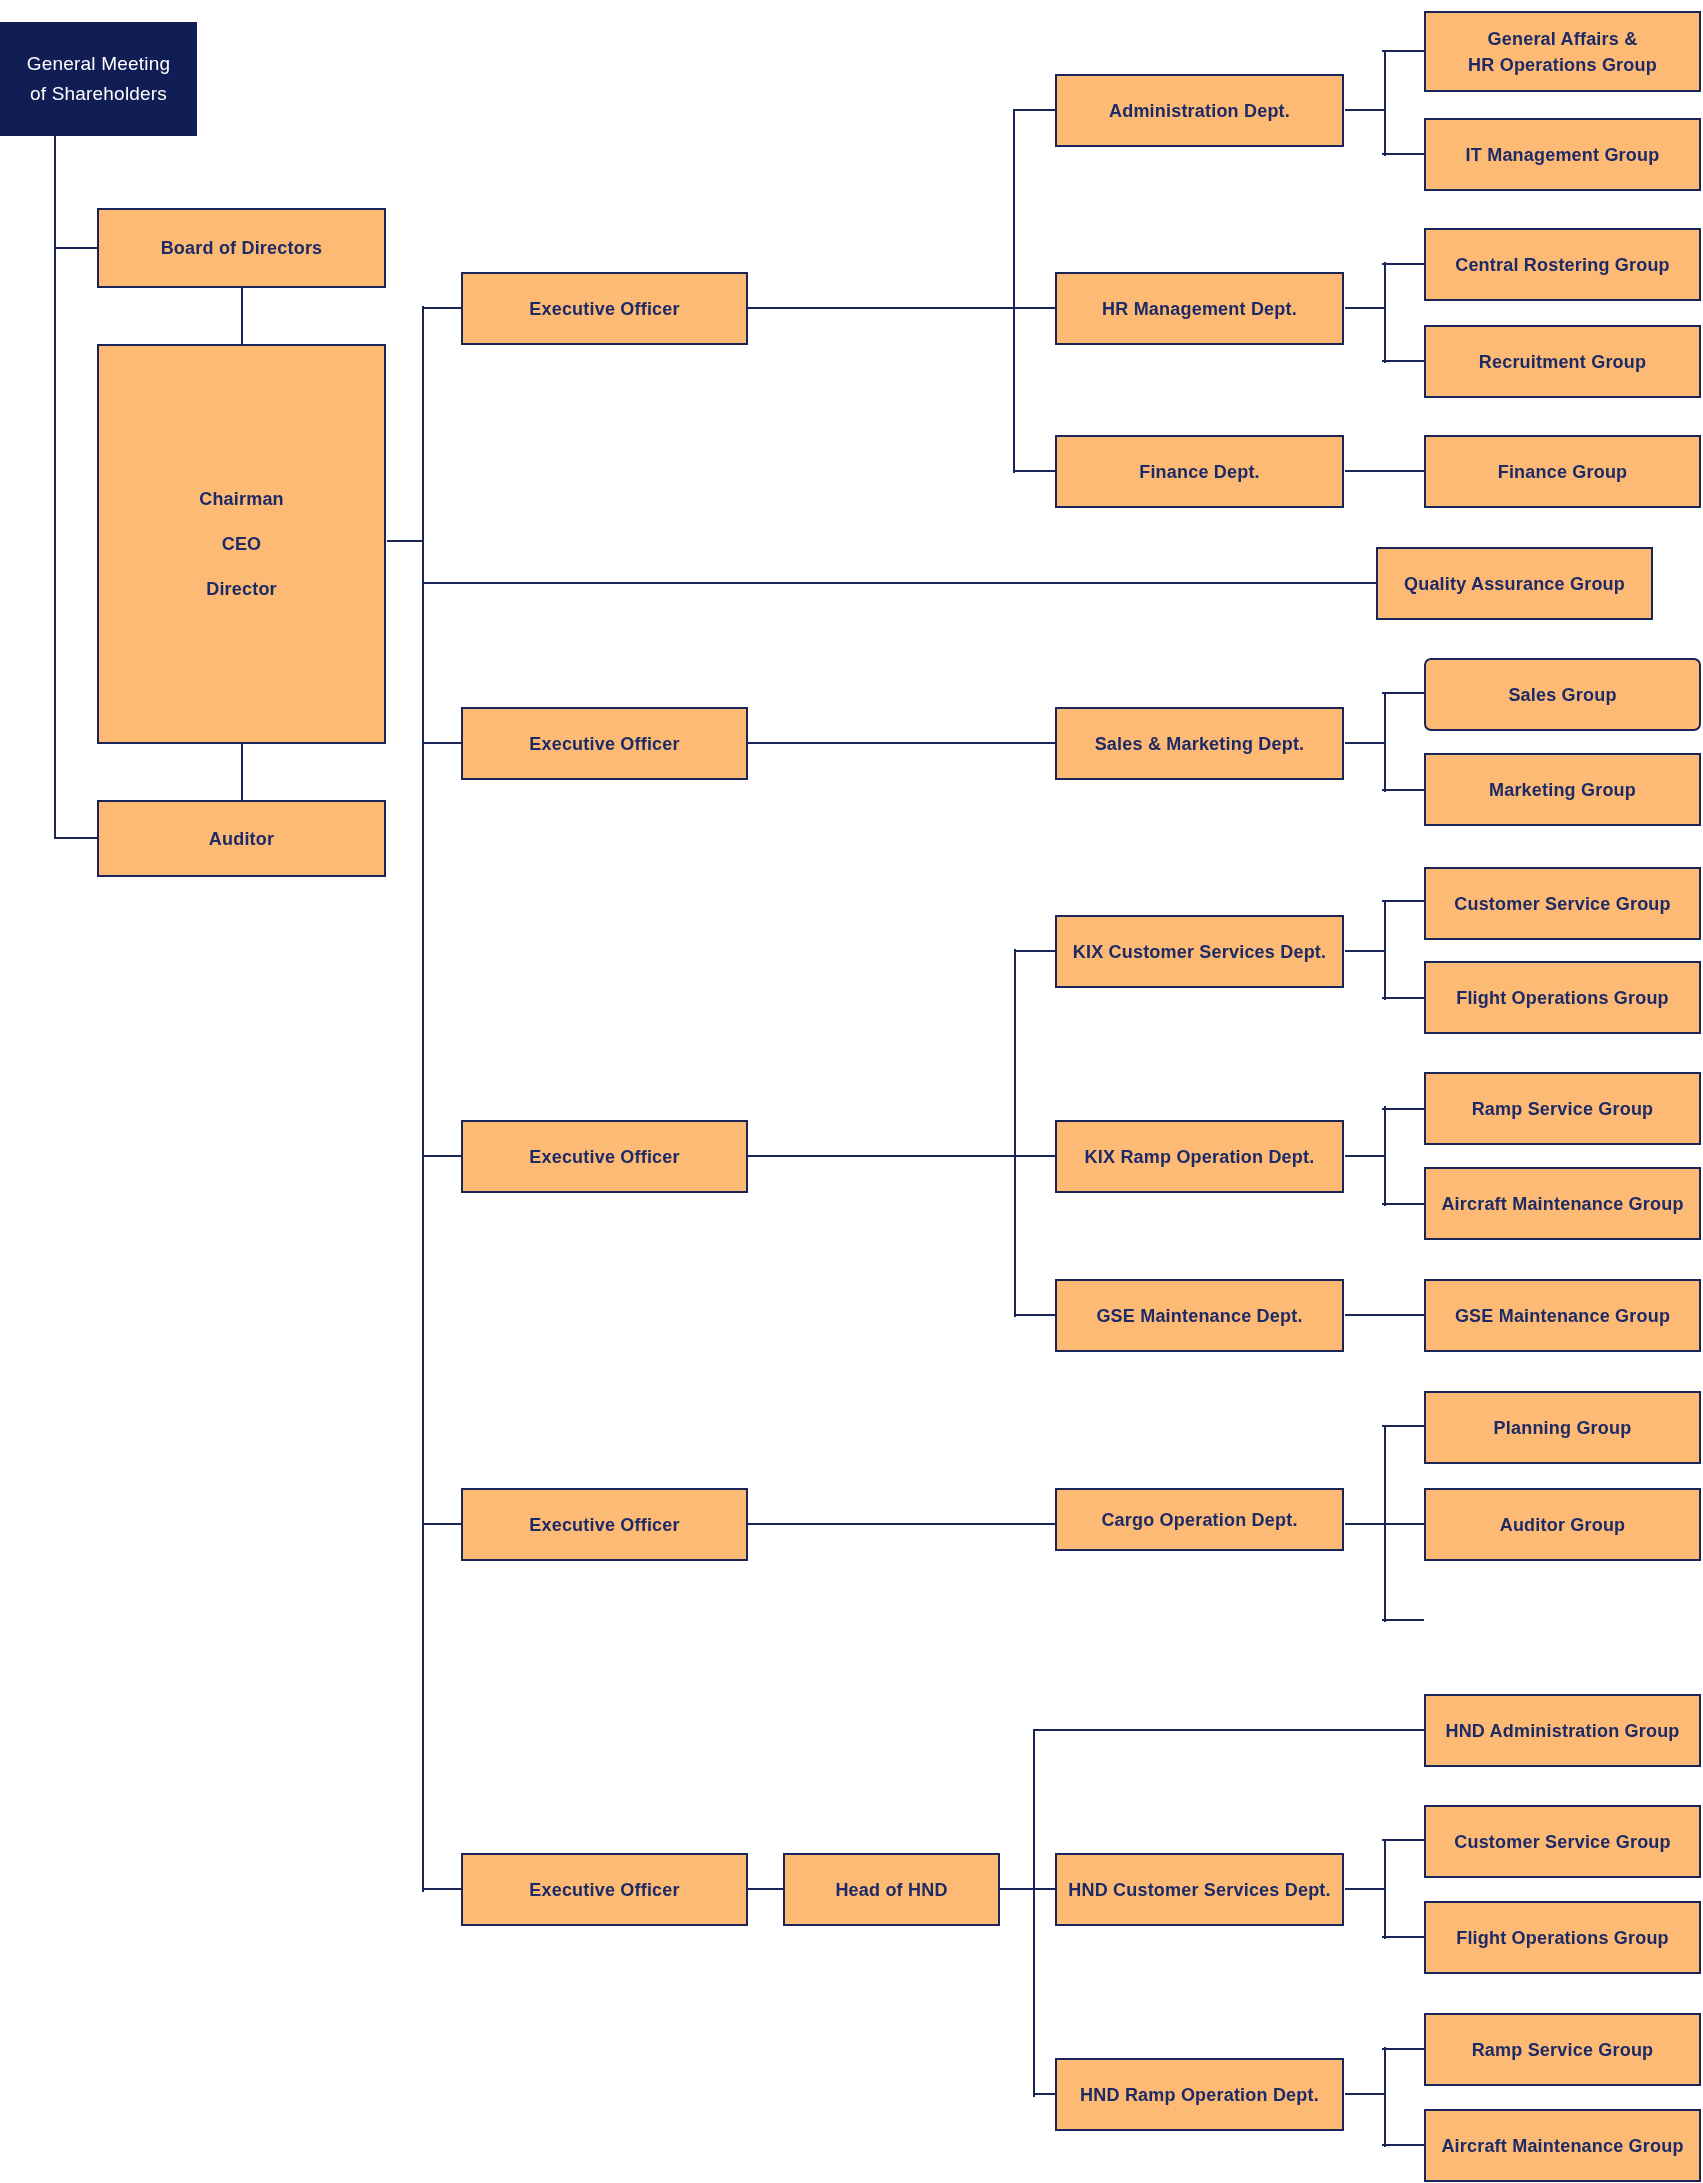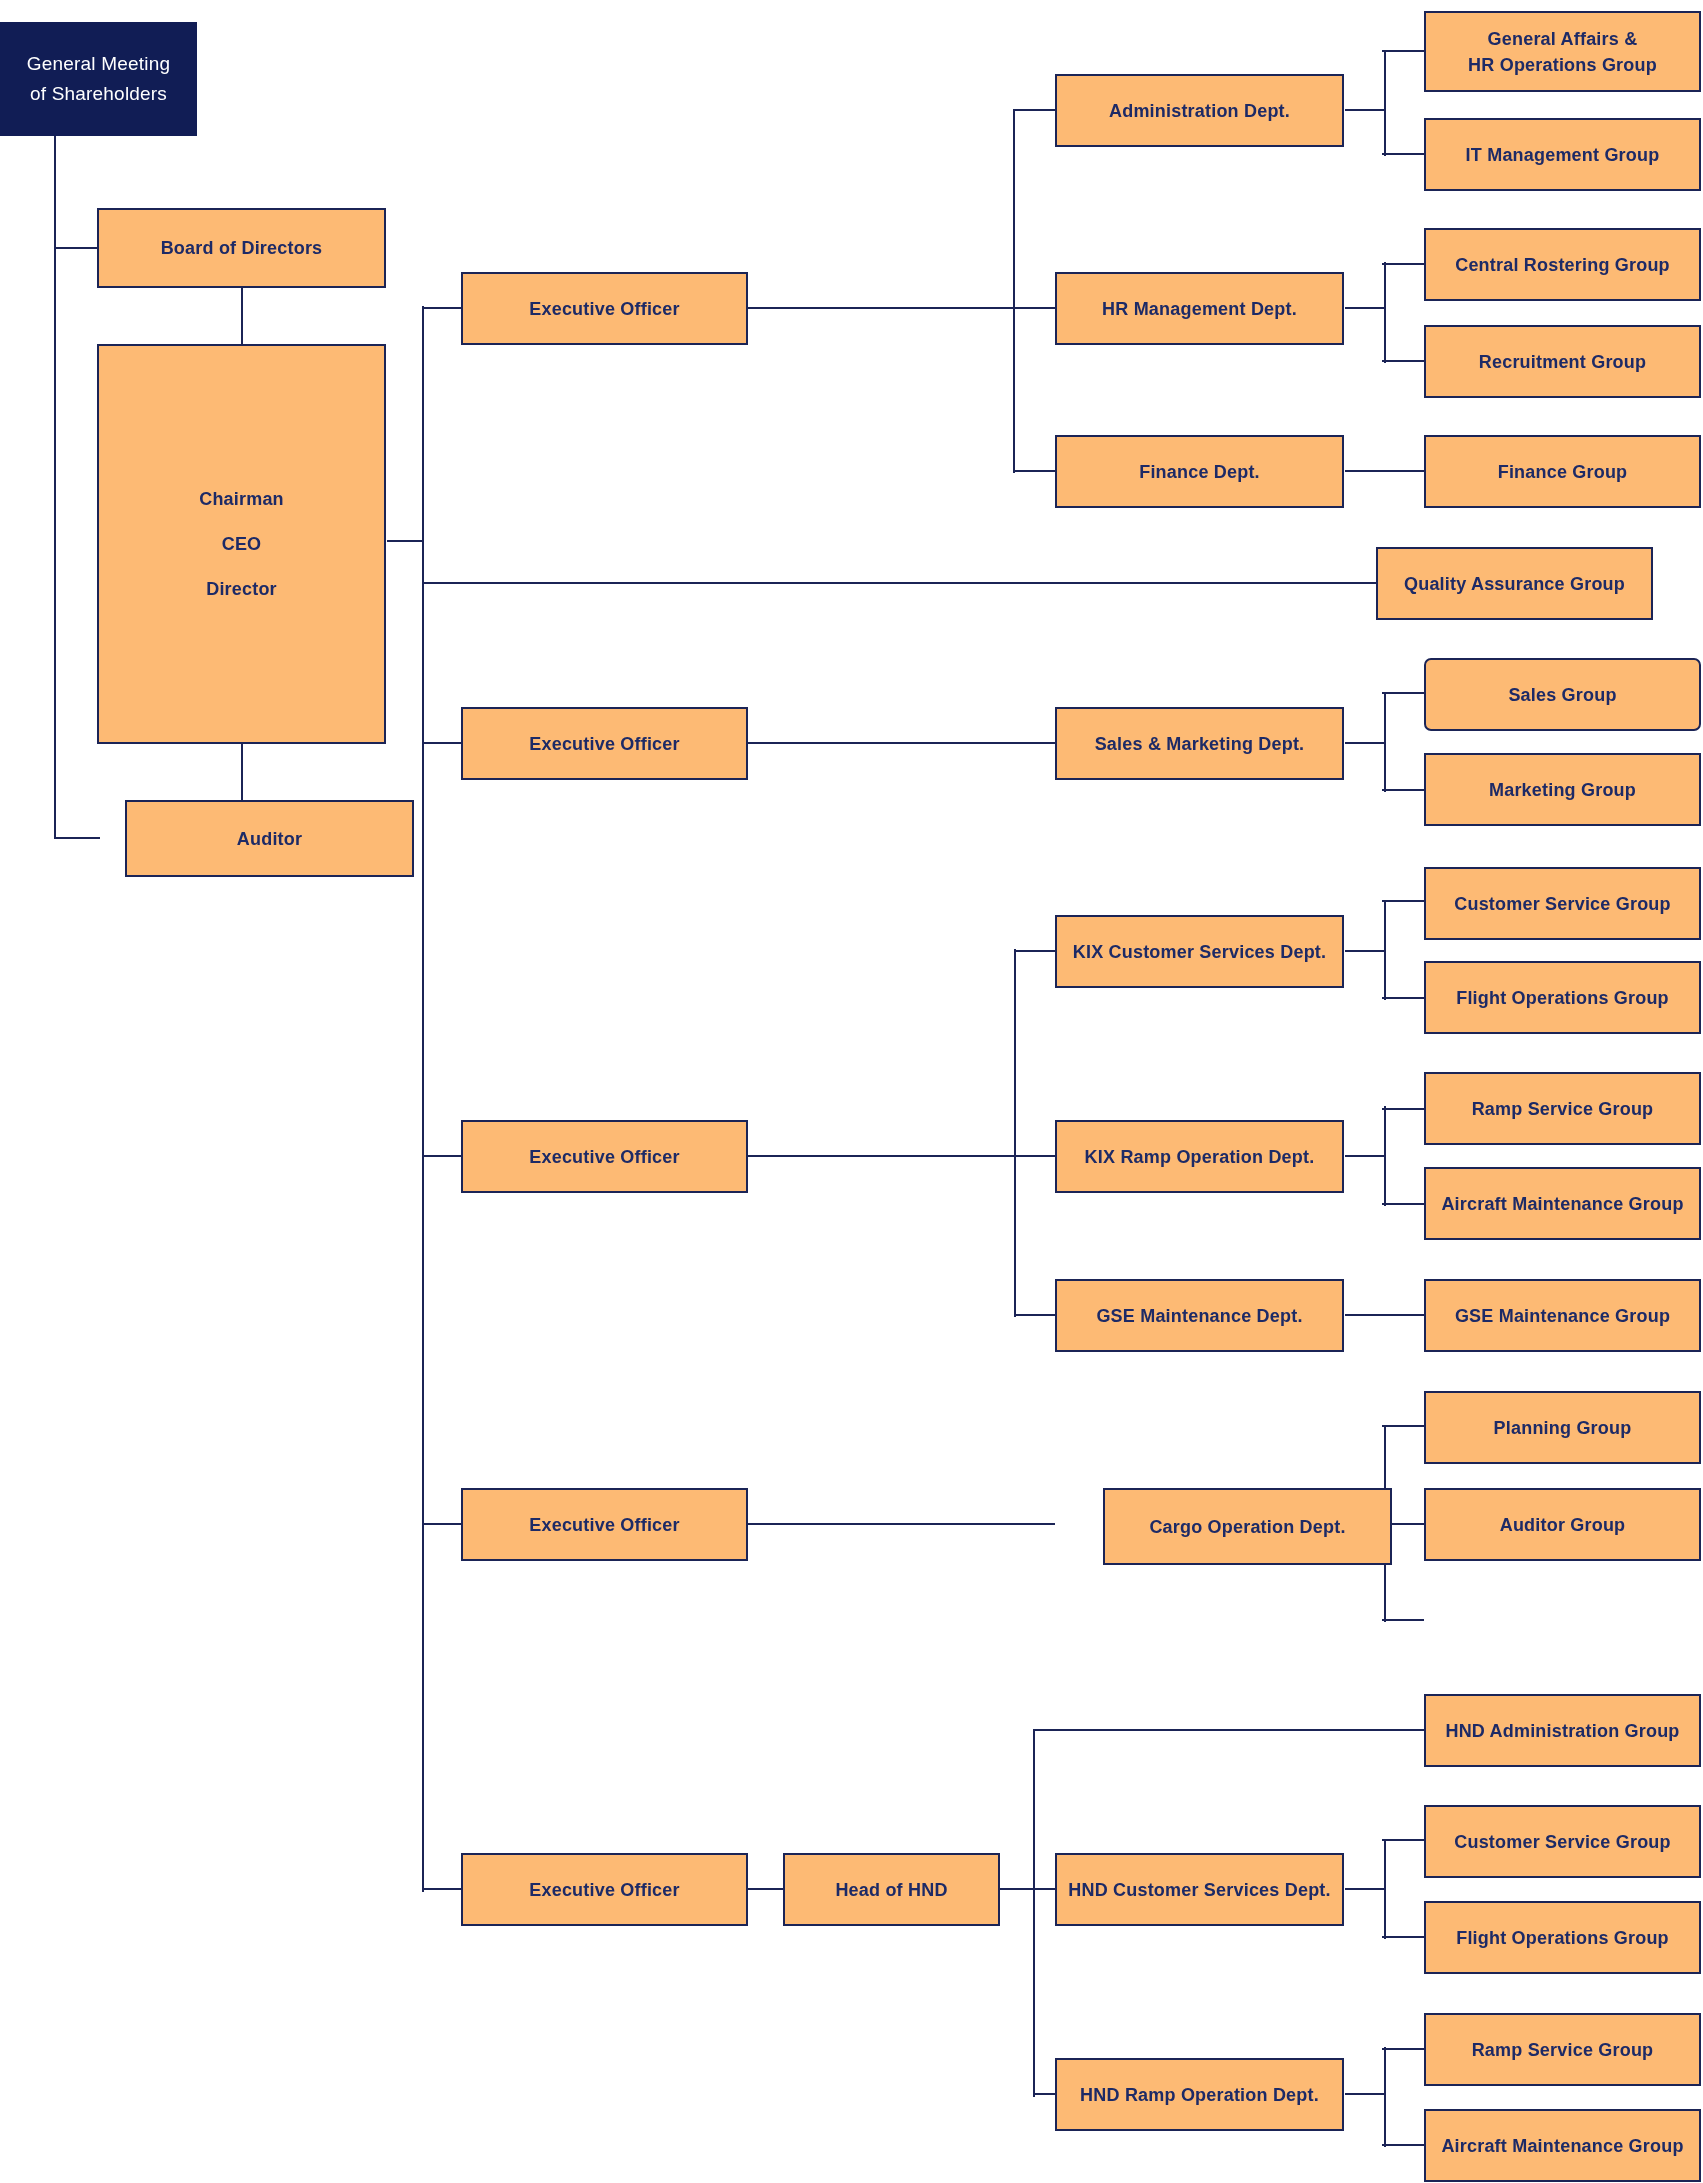--- a/index.html
+++ b/index.html
@@ -106,21 +106,21 @@
 of Shareholders</span>
     </div>
     <div class="box " style="left: 97px; top: 208px; width: 289px; height: 80px;">
       <span class="lbl">Board of Directors</span>
     </div>
     <div class="box chairman" style="left: 97px; top: 344px; width: 289px; height: 400px;">
       <span class="lbl">Chairman
 CEO
 Director</span>
     </div>
-    <div class="box " style="left: 97px; top: 800px; width: 289px; height: 77px; margin-left: 28px;">
+    <div class="box " style="left: 97px; top: 800px; width: 289px; height: 77px;">
       <span class="lbl">Auditor</span>
     </div>
     <div class="box " style="left: 461px; top: 272px; width: 287px; height: 73px;">
       <span class="lbl">Executive Officer</span>
     </div>
     <div class="box " style="left: 461px; top: 707px; width: 287px; height: 73px;">
       <span class="lbl">Executive Officer</span>
     </div>
     <div class="box " style="left: 461px; top: 1120px; width: 287px; height: 73px;">
       <span class="lbl">Executive Officer</span>
@@ -148,21 +148,21 @@
     </div>
     <div class="box " style="left: 1055px; top: 915px; width: 289px; height: 73px;">
       <span class="lbl">KIX Customer Services Dept.</span>
     </div>
     <div class="box " style="left: 1055px; top: 1120px; width: 289px; height: 73px;">
       <span class="lbl">KIX Ramp Operation Dept.</span>
     </div>
     <div class="box " style="left: 1055px; top: 1279px; width: 289px; height: 73px;">
       <span class="lbl">GSE Maintenance Dept.</span>
     </div>
-    <div class="box " style="left: 1055px; top: 1488px; width: 289px; height: 77px; margin-left: 48px;">
+    <div class="box " style="left: 1055px; top: 1488px; width: 289px; height: 63px;">
       <span class="lbl">Cargo Operation Dept.</span>
     </div>
     <div class="box " style="left: 1055px; top: 1853px; width: 289px; height: 73px;">
       <span class="lbl">HND Customer Services Dept.</span>
     </div>
     <div class="box " style="left: 1055px; top: 2058px; width: 289px; height: 73px;">
       <span class="lbl">HND Ramp Operation Dept.</span>
     </div>
     <div class="box " style="left: 1424px; top: 11px; width: 277px; height: 81px;">
       <span class="lbl">General Affairs &amp;

